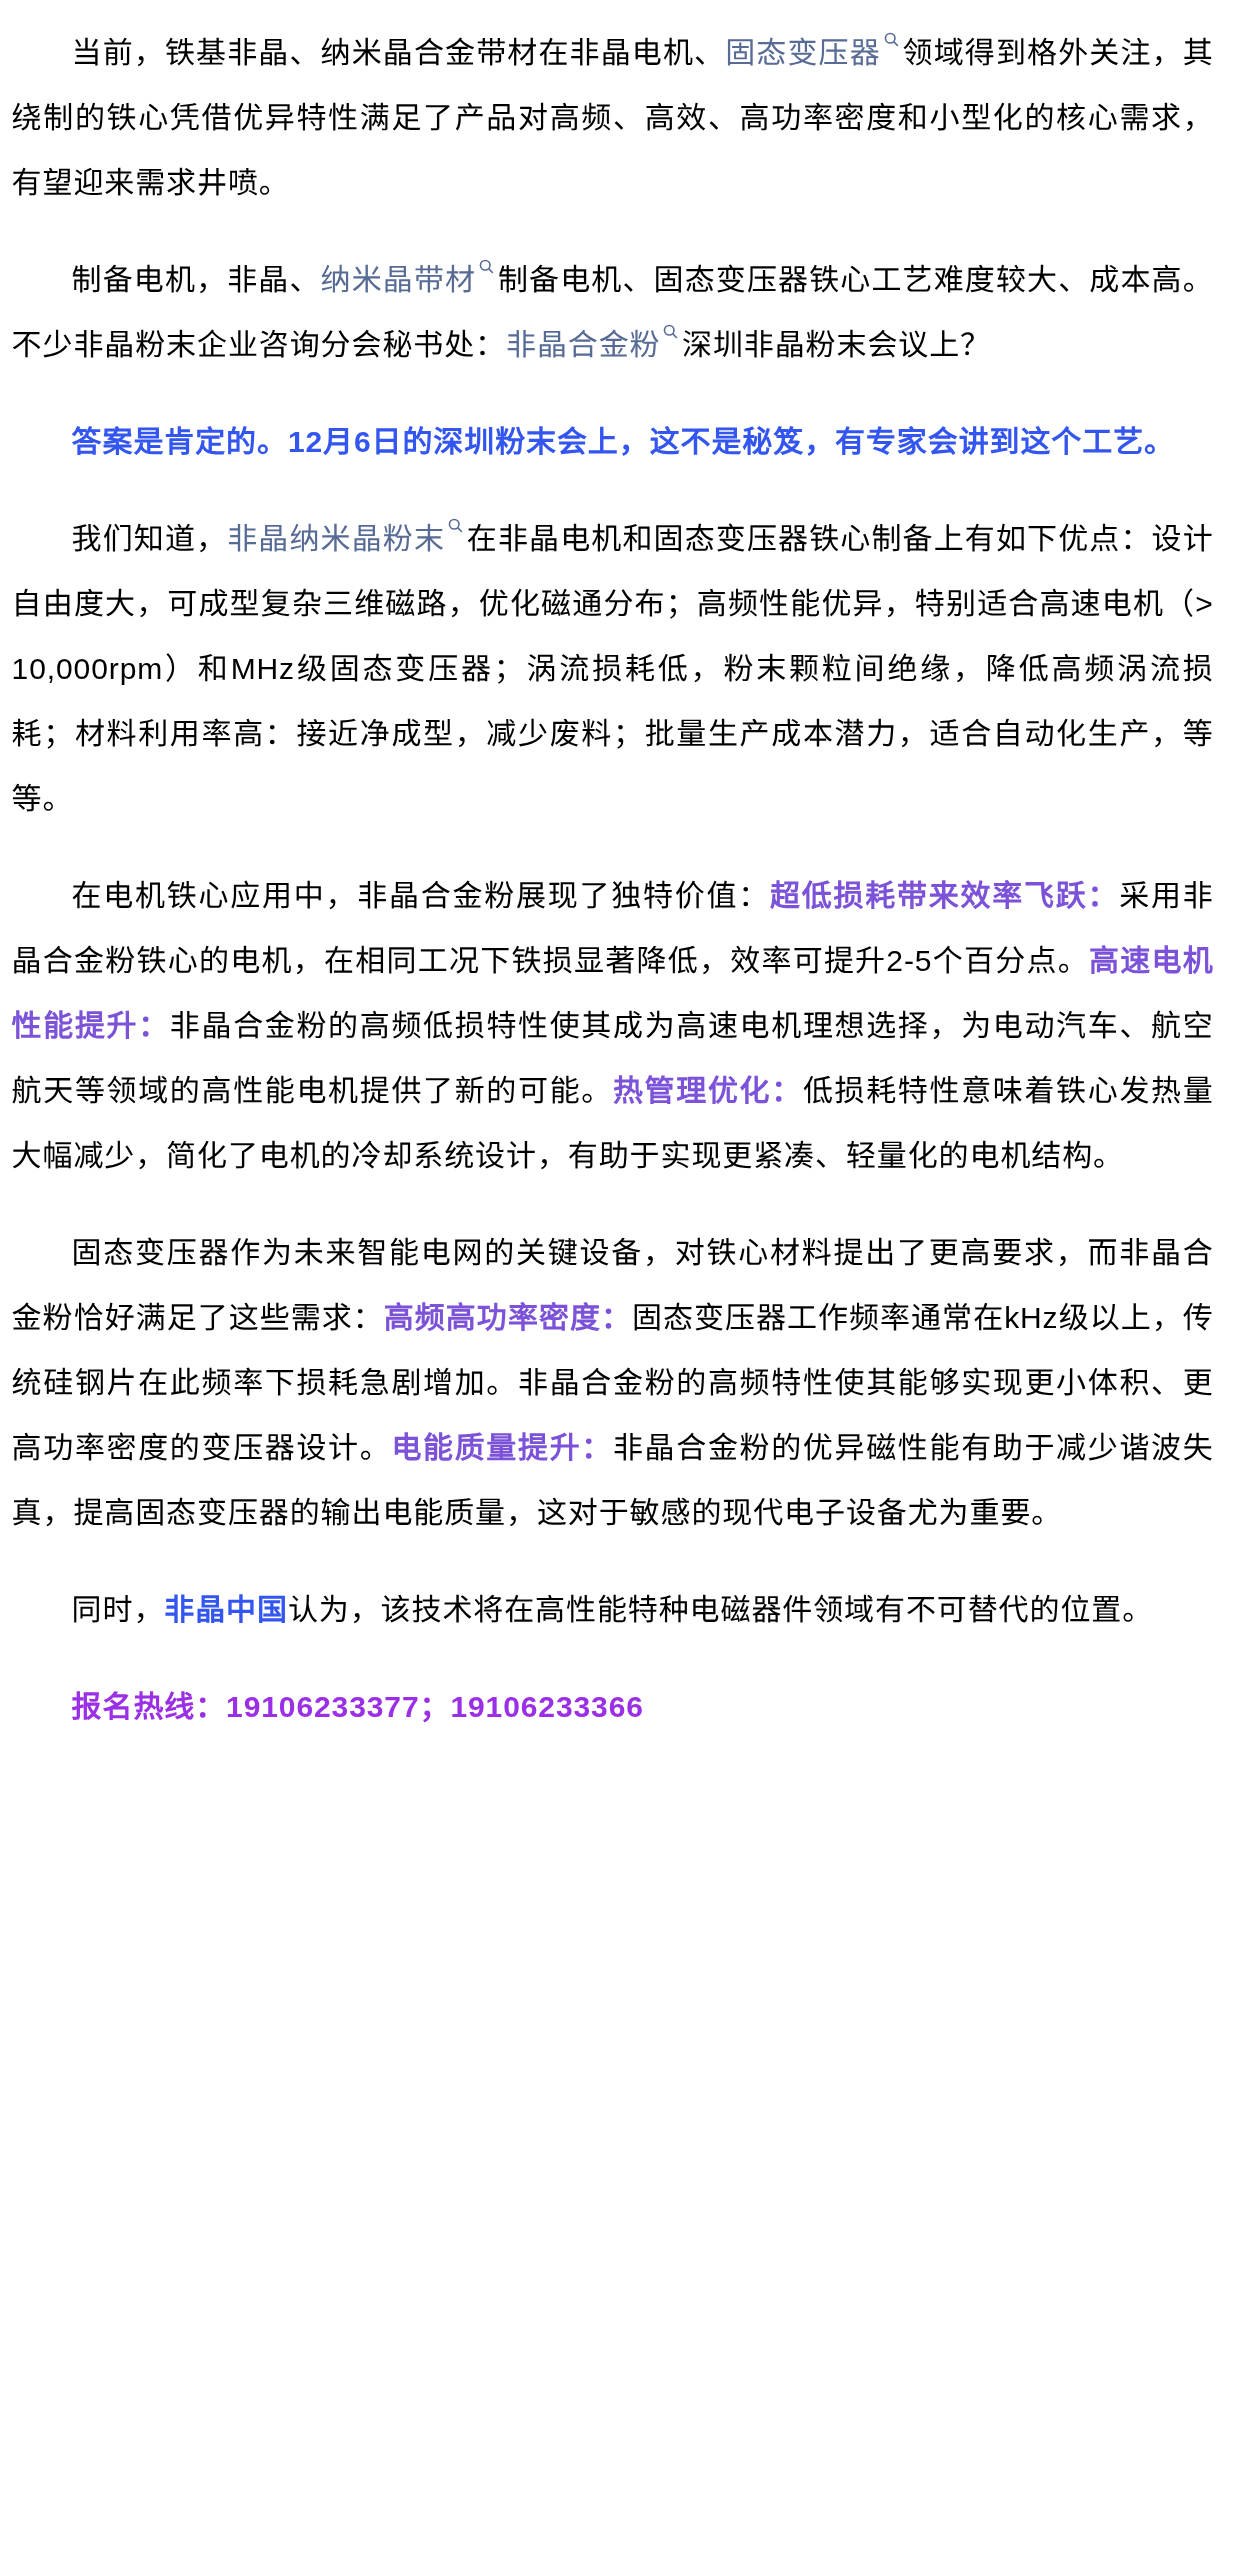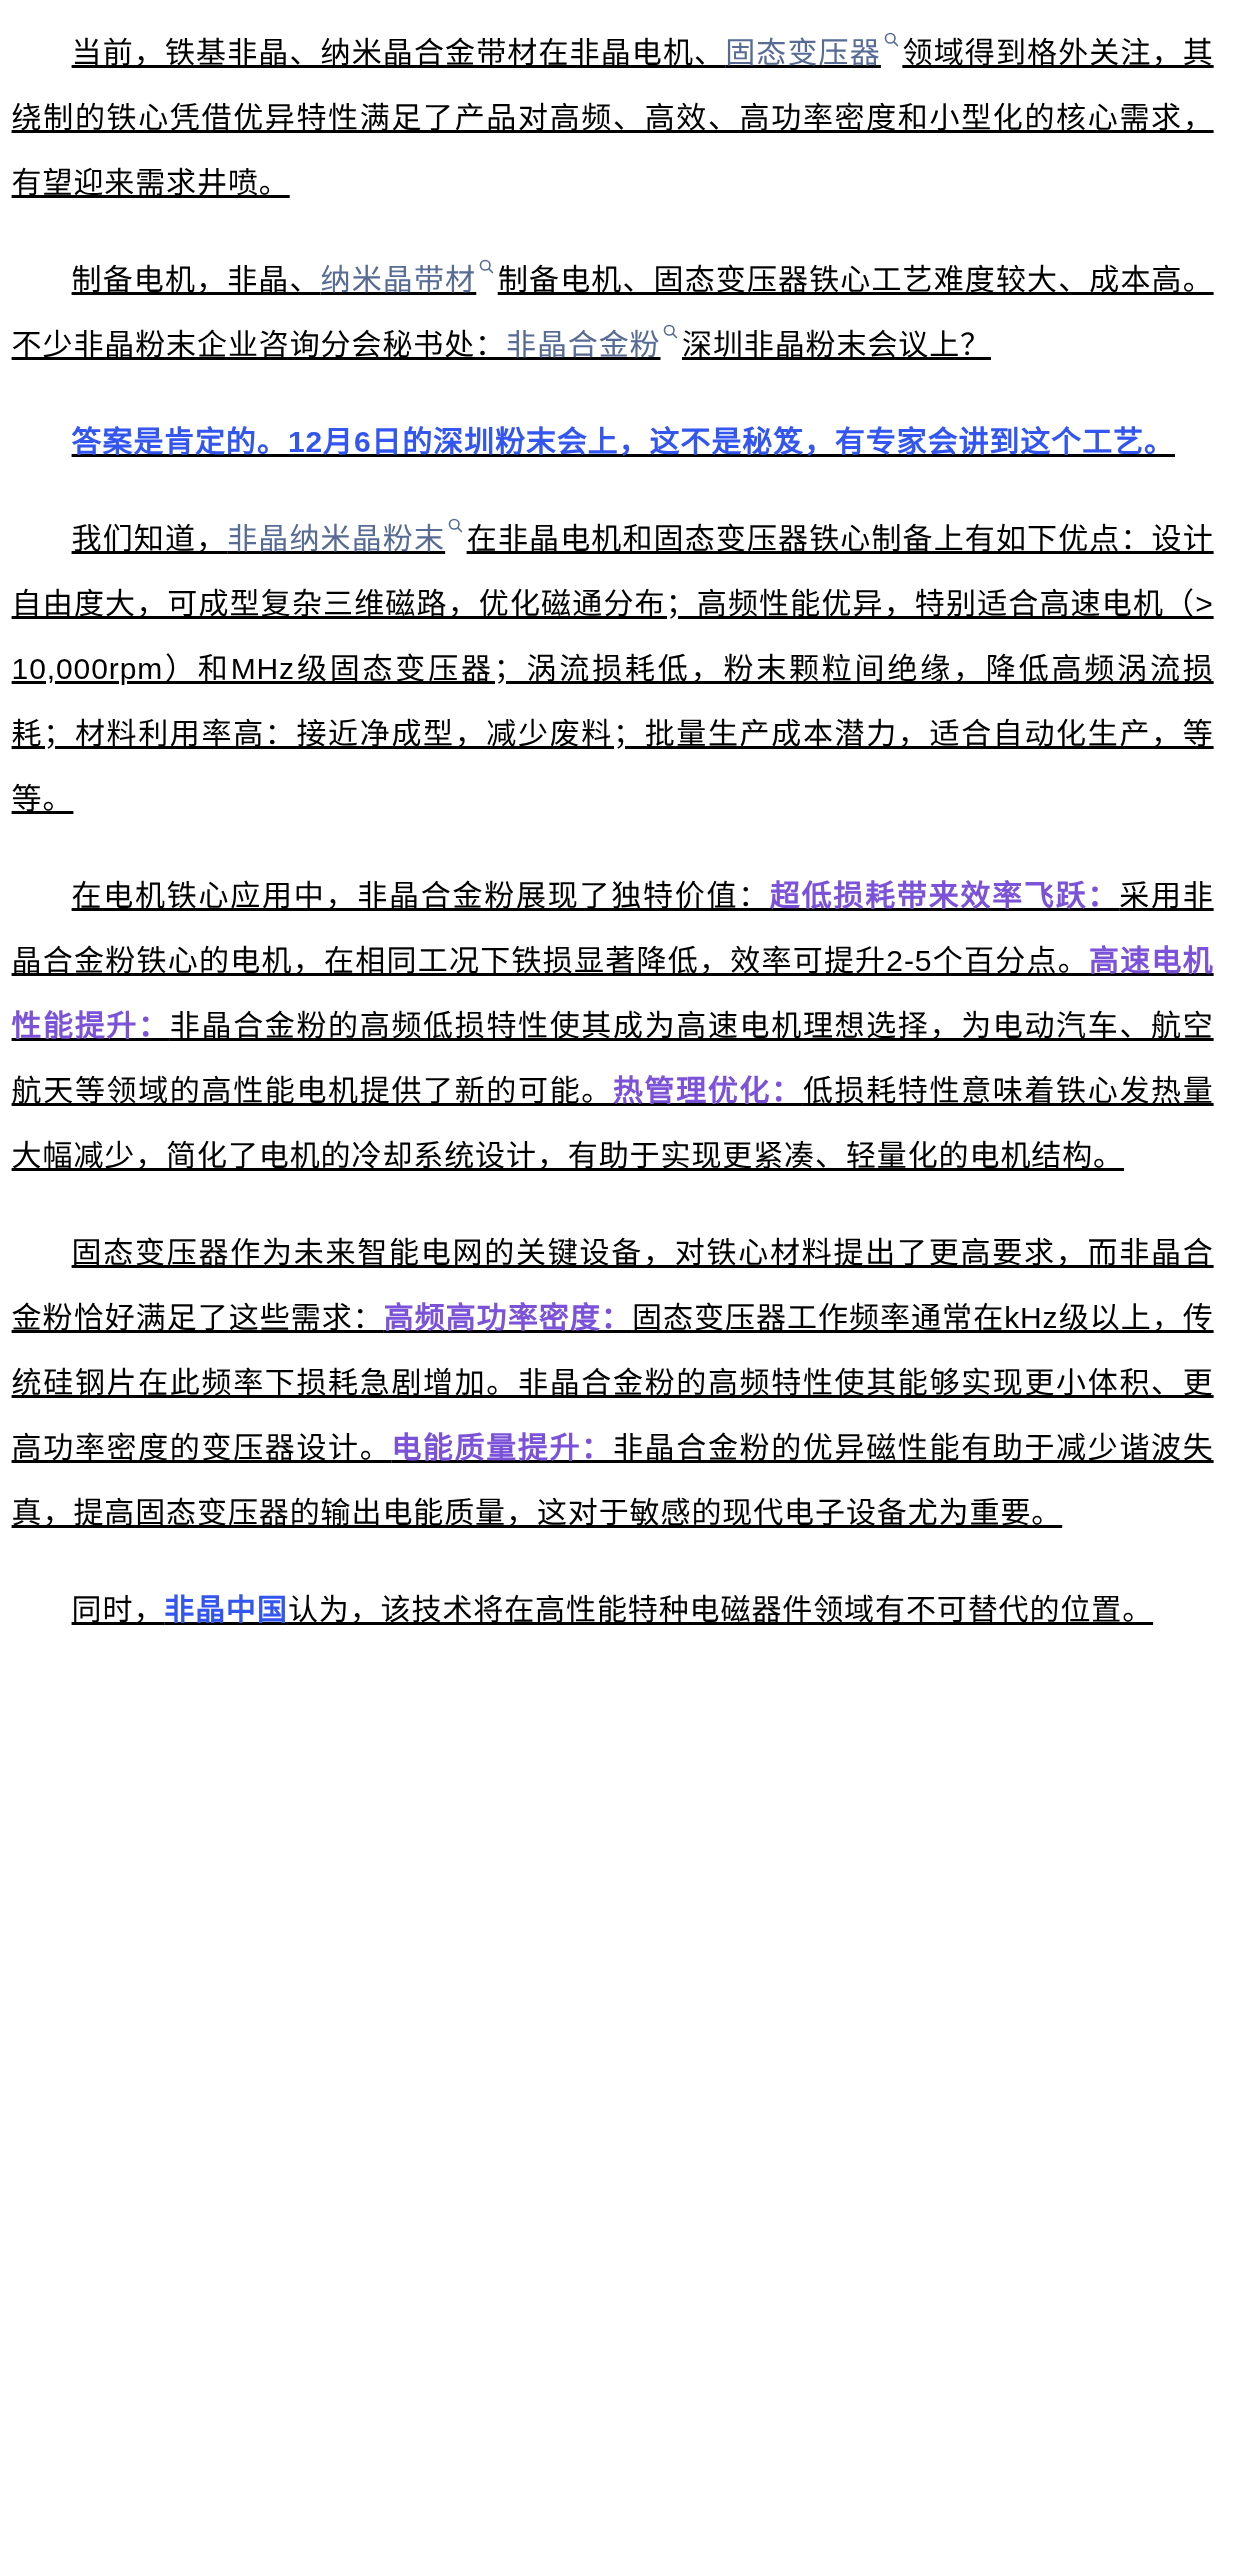--- a/index.html
+++ b/index.html
@@ -10,21 +10,20 @@
     --hotline:#9b2fe5;
     --bg:#ffffff;
   }
   html,body{margin:0;padding:0;background:var(--bg);}
   body{font-family:"Liberation Sans", sans-serif;}
   .article{
     width:1226px;
     box-sizing:border-box;
     padding:19.5px 12.4px 9px 11.6px;
     background:var(--bg);
-    text-decoration:underline;
   }
   p.para{
     margin:0 0 32px 0;
     font-size:30px;
     line-height:65px;
     color:var(--body);
     text-indent:2em;
     text-align:justify;
     letter-spacing:0.9px;
     word-break:break-all;
@@ -58,15 +57,16 @@
             <line x1="12.8" y1="12.8" x2="17" y2="17" stroke="currentColor" stroke-width="1.9" stroke-linecap="round"></line>
           </svg></span><span class="run-text">深圳非晶粉末会议上？</span></p>
       <p class="para"><span class="run-bold_blue">答案是肯定的。12月6日的深圳粉末会上，这不是秘笈，有专家会讲到这个工艺。</span></p>
       <p class="para"><span class="run-text">我们知道，</span><span class="run-link">非晶纳米晶粉末<svg viewBox="0 0 20 20" class="search-icon">
             <circle cx="8.5" cy="8.5" r="5.6" fill="none" stroke="currentColor" stroke-width="1.9"></circle>
             <line x1="12.8" y1="12.8" x2="17" y2="17" stroke="currentColor" stroke-width="1.9" stroke-linecap="round"></line>
           </svg></span><span class="run-text">在非晶电机和固态变压器铁心制备上有如下优点：设计自由度大，可成型复杂三维磁路，优化磁通分布；高频性能优异，特别适合高速电机（&gt;10,000rpm）和MHz级固态变压器；涡流损耗低，粉末颗粒间绝缘，降低高频涡流损耗；材料利用率高：接近净成型，减少废料；批量生产成本潜力，适合自动化生产，等等。</span></p>
       <p class="para"><span class="run-text">在电机铁心应用中，非晶合金粉展现了独特价值：</span><span class="run-bold_purple">超低损耗带来效率飞跃：</span><span class="run-text">采用非晶合金粉铁心的电机，在相同工况下铁损显著降低，效率可提升2-5个百分点。</span><span class="run-bold_purple">高速电机性能提升：</span><span class="run-text">非晶合金粉的高频低损特性使其成为高速电机理想选择，为电动汽车、航空航天等领域的高性能电机提供了新的可能。</span><span class="run-bold_purple">热管理优化：</span><span class="run-text">低损耗特性意味着铁心发热量大幅减少，简化了电机的冷却系统设计，有助于实现更紧凑、轻量化的电机结构。</span></p>
       <p class="para"><span class="run-text">固态变压器作为未来智能电网的关键设备，对铁心材料提出了更高要求，而非晶合金粉恰好满足了这些需求：</span><span class="run-bold_purple">高频高功率密度：</span><span class="run-text">固态变压器工作频率通常在kHz级以上，传统硅钢片在此频率下损耗急剧增加。非晶合金粉的高频特性使其能够实现更小体积、更高功率密度的变压器设计。</span><span class="run-bold_purple">电能质量提升：</span><span class="run-text">非晶合金粉的优异磁性能有助于减少谐波失真，提高固态变压器的输出电能质量，这对于敏感的现代电子设备尤为重要。</span></p>
       <p class="para"><span class="run-text">同时，</span><span class="run-bold_blue">非晶中国</span><span class="run-text">认为，该技术将在高性能特种电磁器件领域有不可替代的位置。</span></p>
+      <p class="para"><span class="run-hotline">报名热线：19106233377；19106233366</span></p>
     </div>
 </div>
 
 
 </body></html>

